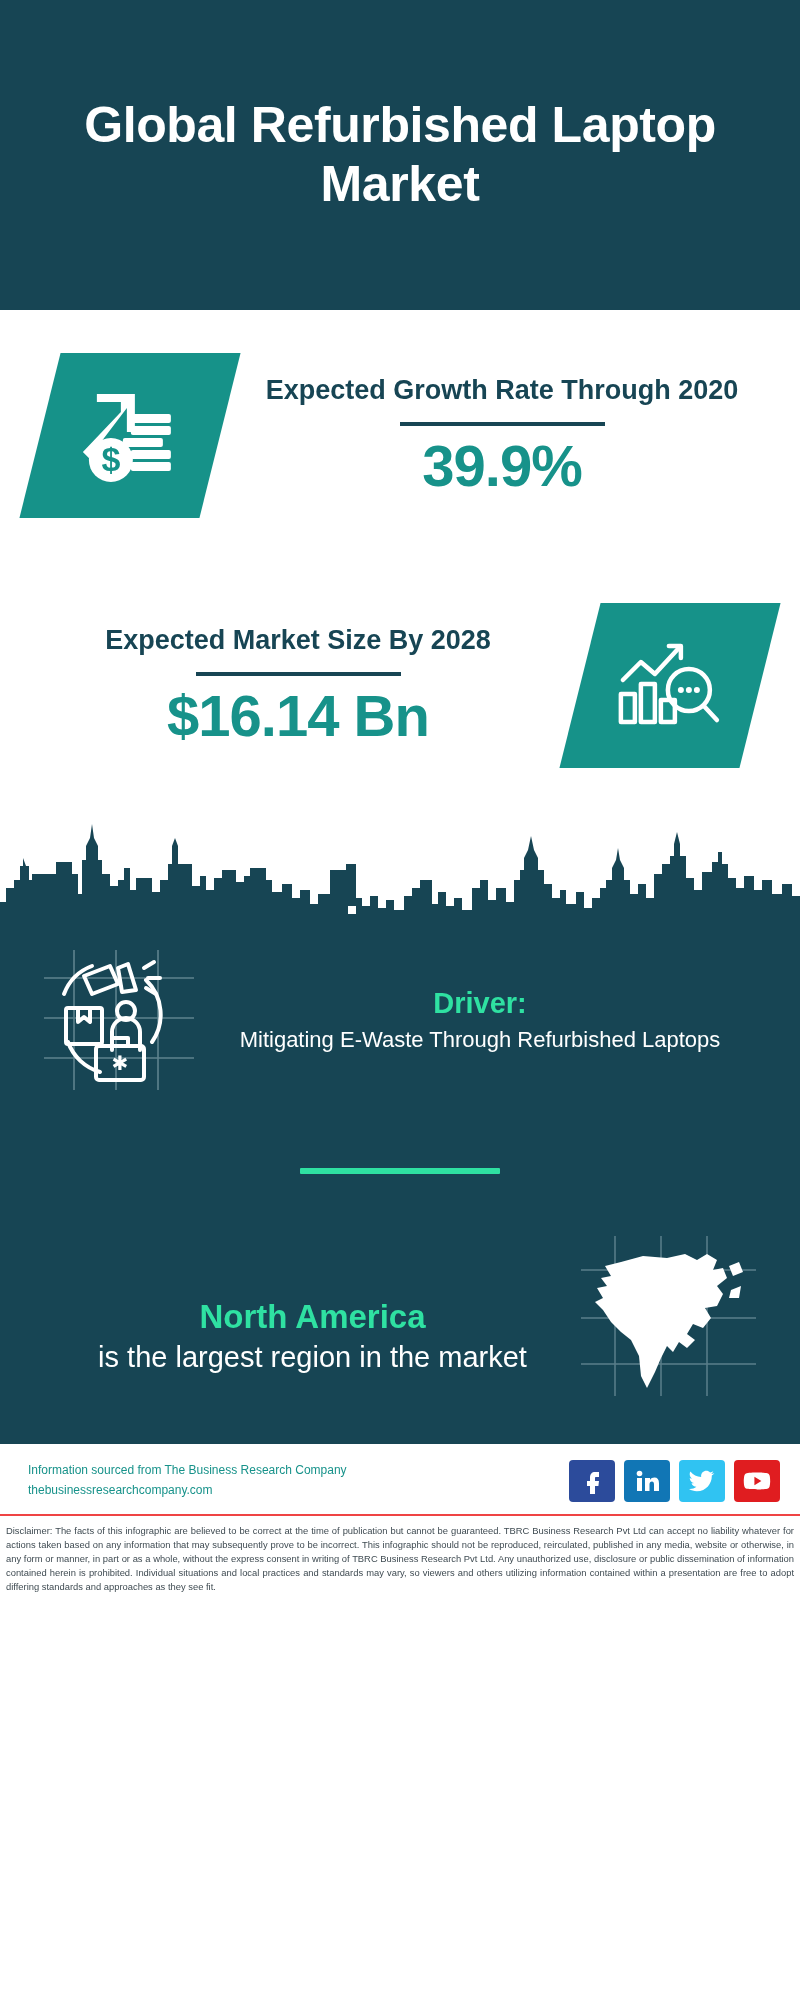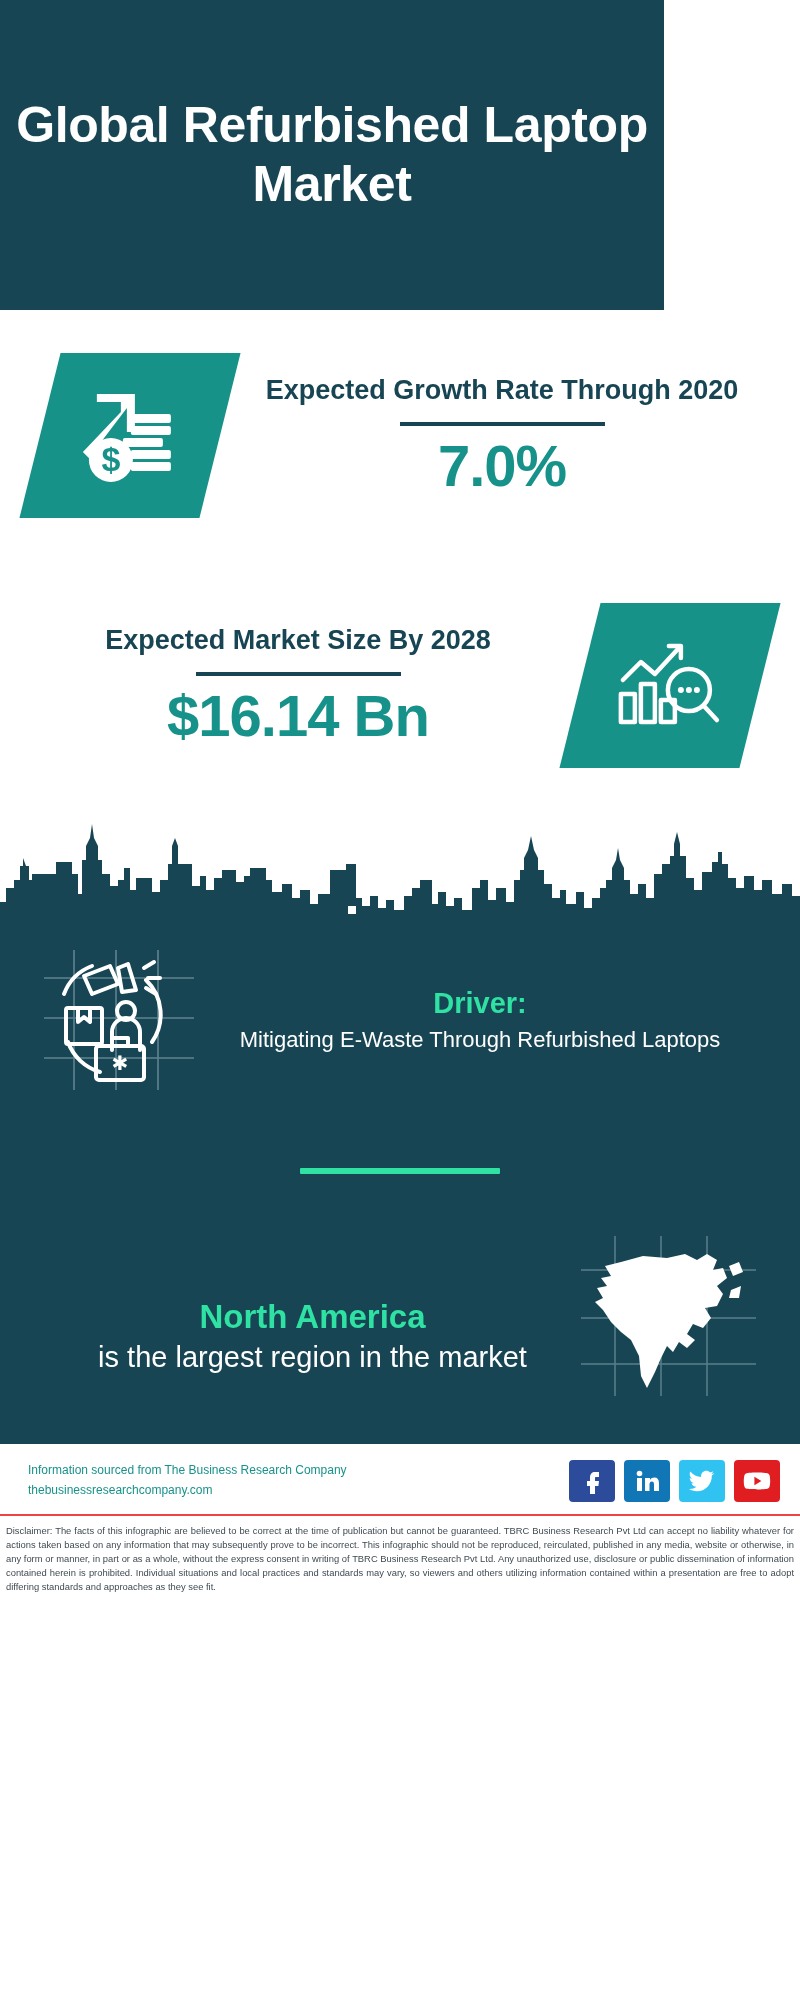--- a/index.html
+++ b/index.html
@@ -7,21 +7,21 @@
   body {
     width:800px; height:2000px;
     font-family:"Liberation Sans", sans-serif;
     background:#ffffff;
     overflow:hidden;
     position:relative;
   }
 
   
   .header {
-    width:664px; height:310px;
+    width:800px; height:310px;
     background:#174554;
     display:flex; align-items:center; justify-content:center;
     text-align:center;
   }
   .header-title {
     color:#ffffff;
     font-size:50px;
     font-weight:bold;
     line-height:1.18;
     letter-spacing:-0.4px;
@@ -175,21 +175,21 @@
           <rect x="56" y="64" width="40" height="9" rx="2"></rect>
           <rect x="56" y="76" width="40" height="9" rx="2"></rect>
           <circle cx="36" cy="74" r="22"></circle>
         </g>
         <text x="36" y="85" font-family="Liberation Sans, sans-serif" font-size="34" font-weight="bold" fill="#169289" text-anchor="middle">$</text>
       </svg>
     </div>
     <div class="stat-text">
       <div class="stat-label">Expected Growth Rate Through 2020</div>
       <div class="stat-rule"></div>
-      <div class="stat-value">7.0%</div>
+      <div class="stat-value">39.9%</div>
     </div>
   </div>
 
   <div class="stat-row row2">
     <div class="stat-text">
       <div class="stat-label">Expected Market Size By 2028</div>
       <div class="stat-rule"></div>
       <div class="stat-value">$16.14 Bn</div>
     </div>
     <div class="para-icon">

